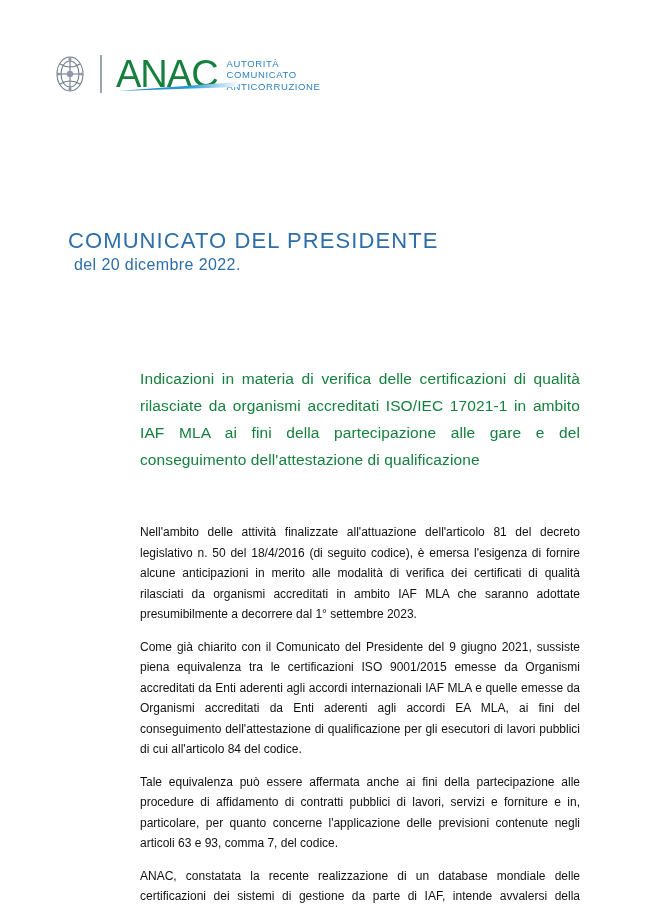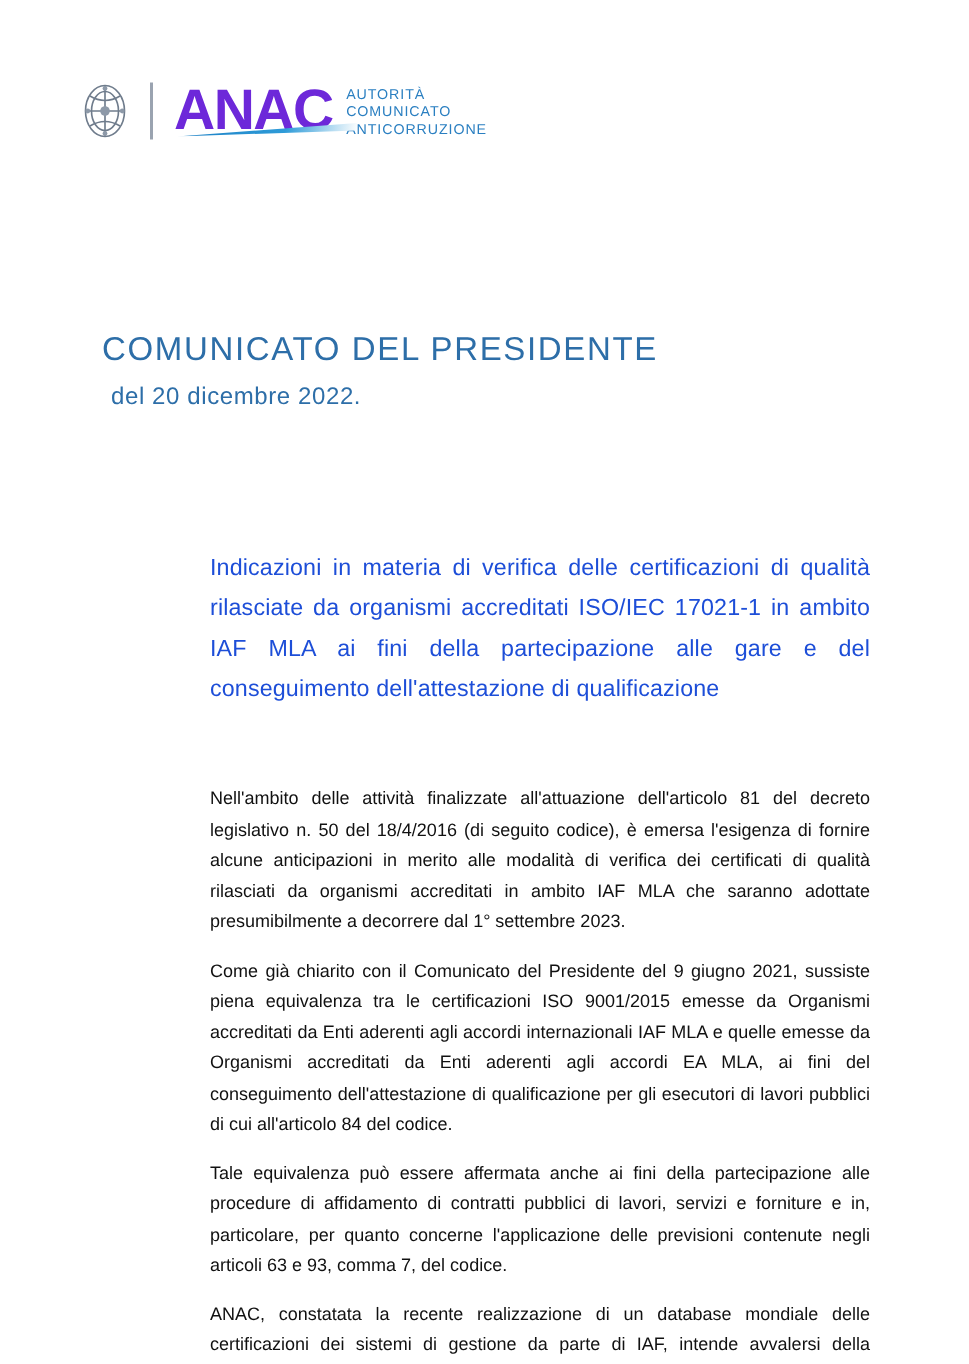--- a/index.html
+++ b/index.html
@@ -41,23 +41,23 @@
   .divider-bar {
     width: 2px;
     height: 38px;
     background: #9aa3b0;
     margin: 0 14px 0 12px;
     flex: 0 0 auto;
   }
   .anac-wordmark {
     font-family: "Liberation Sans", sans-serif;
     font-size: 38px;
-    font-weight: bold;
+    font-weight: normal;
     letter-spacing: -1px;
-    color: #6d28d9;
+    color: #15803d;
     line-height: 38px;
     position: relative;
   }
   .anac-wordmark .swoosh {
     position: absolute;
     left: 2px;
     bottom: 2px;
     width: 120px;
     height: 9px;
     background: linear-gradient(100deg, #1b7fc4 0%, #2e9bd8 60%, #ffffff 100%);
@@ -70,21 +70,21 @@
     color: #2a7fc1;
     letter-spacing: 0.6px;
     font-family: Liberation Sans, sans-serif;
     align-self: center;
     padding-top: 2px;
   }
 
   
   .doc-title {
     position: absolute;
-    top: 220px;
+    top: 228px;
     left: 68px;
     font-size: 22px;
     letter-spacing: 1.1px;
     color: #2d6ea8;
     font-weight: normal;
   }
   .doc-date {
     position: absolute;
     top: 256px;
     left: 74px;
@@ -95,21 +95,21 @@
   }
 
   
   .subject {
     position: absolute;
     top: 365px;
     left: 140px;
     width: 440px;
     font-size: 15.5px;
     line-height: 27px;
-    color: #1d4ed8;
+    color: #15803d;
     text-align: justify;
     text-align-last: left;
     letter-spacing: 0.1px;
   }
 
   
   .body-text {
     position: absolute;
     top: 522px;
     left: 140px;

